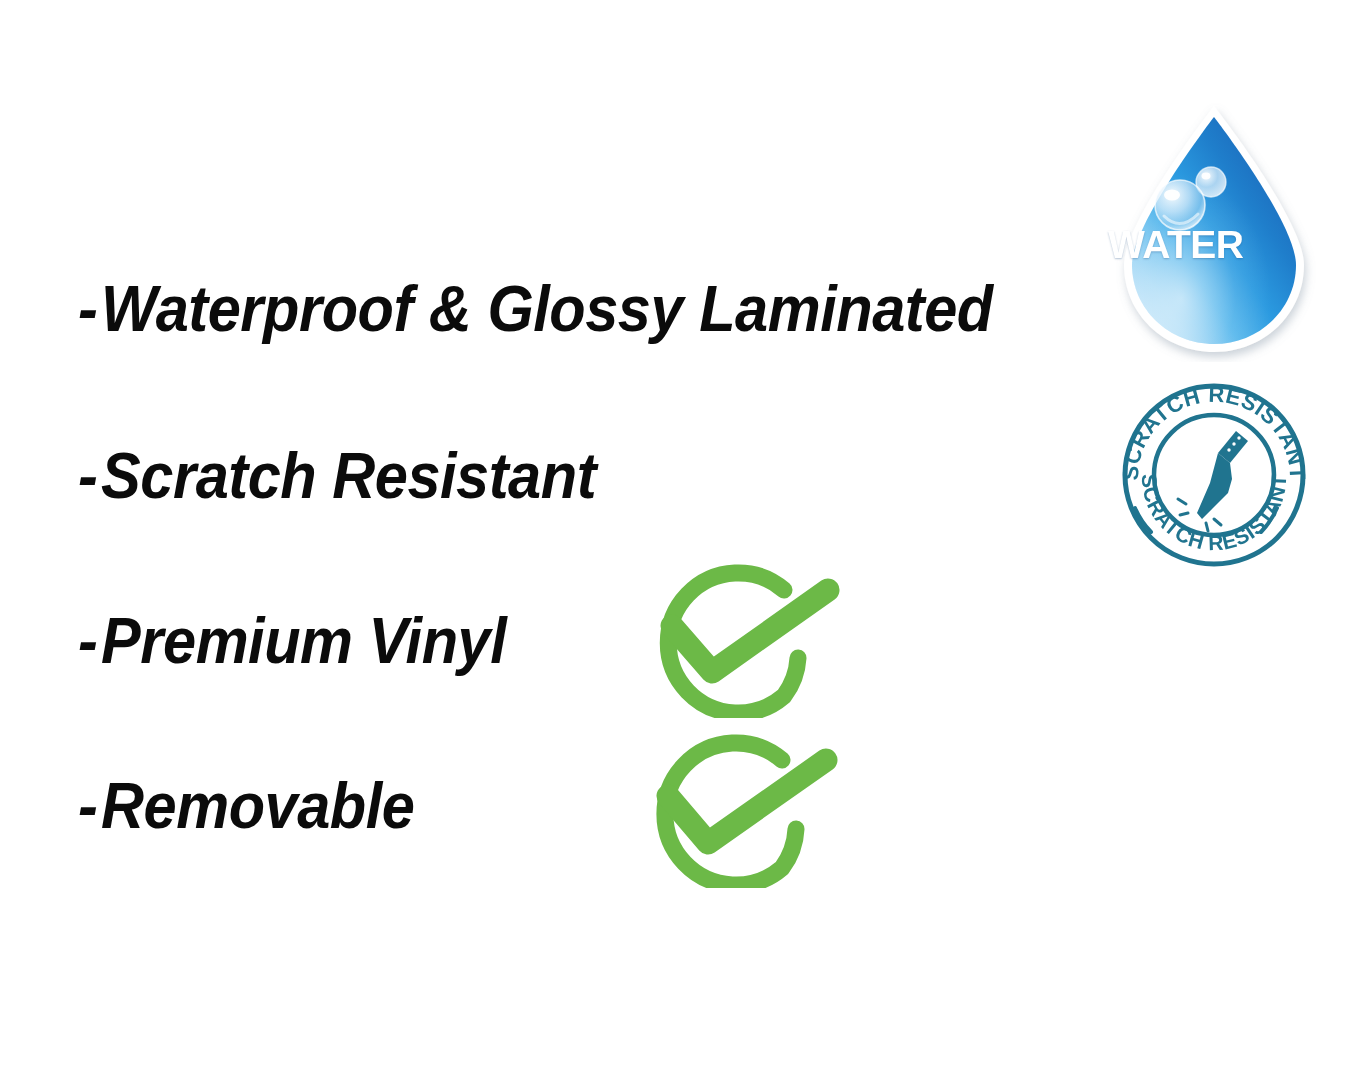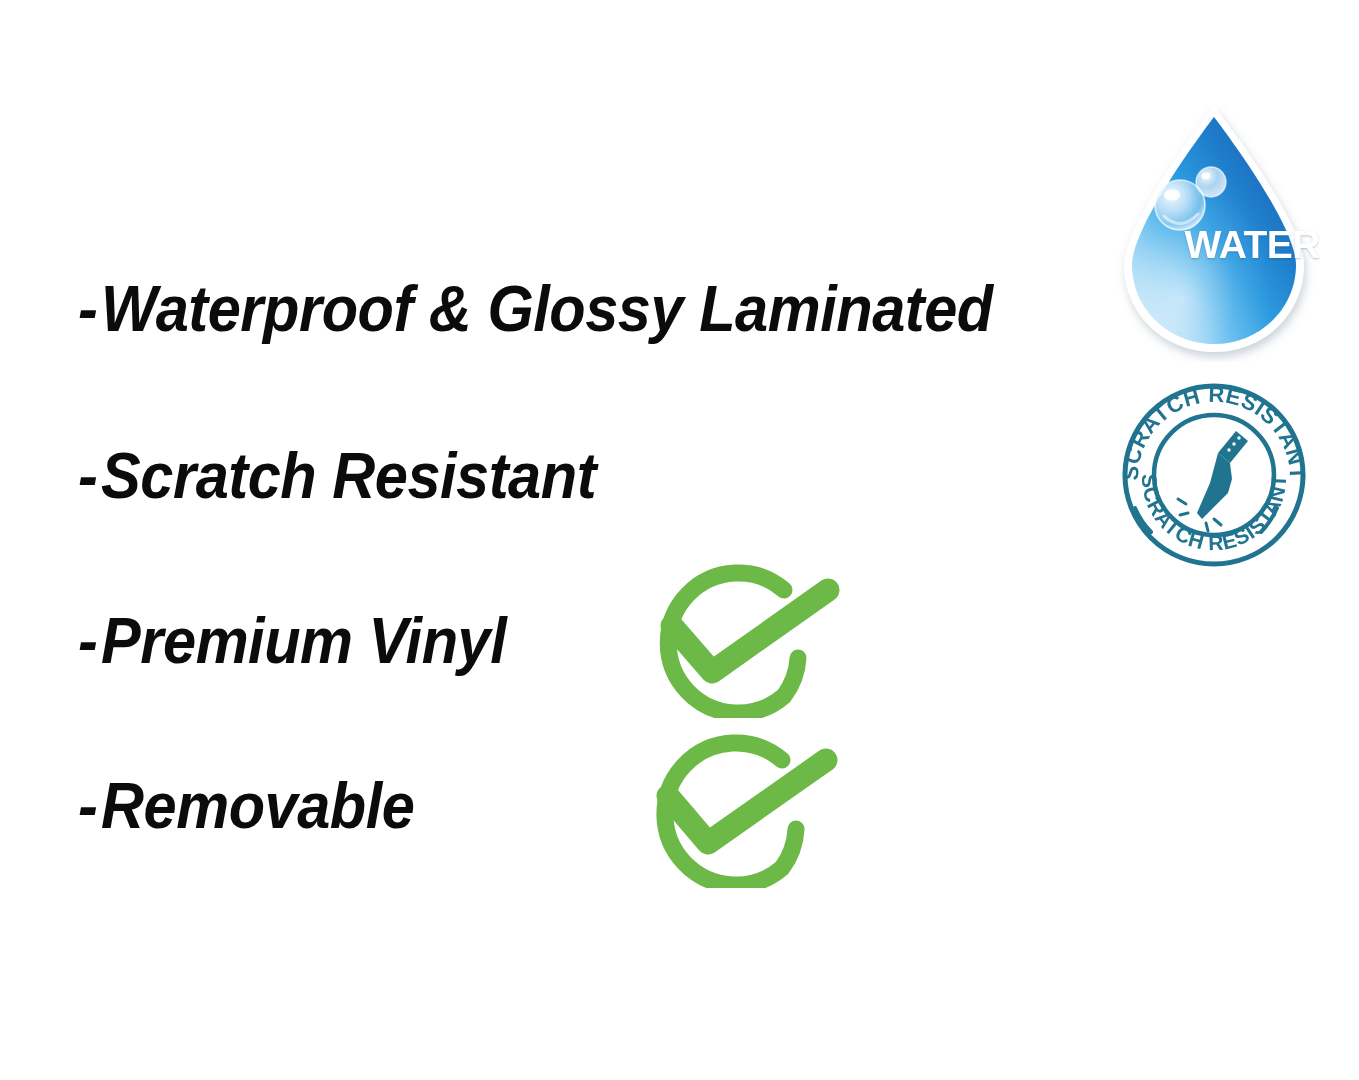--- a/index.html
+++ b/index.html
@@ -64,21 +64,21 @@
     left: 1108px;
     top: 100px;
     width: 212px;
     height: 262px;
   }
   .droplet-label {
     position: absolute;
     left: 0;
     top: 126px;
     width: 212px;
-    text-align: right;
+    text-align: left;
     color: #ffffff;
     font-family: "Liberation Sans", sans-serif;
     font-weight: 700;
     font-size: 39px;
     line-height: 37px;
     letter-spacing: -0.5px;
     text-shadow: 0 1px 2px rgba(10,60,120,0.30);
     pointer-events: none;
   }
   .droplet-label .dl2 { display:block; }

